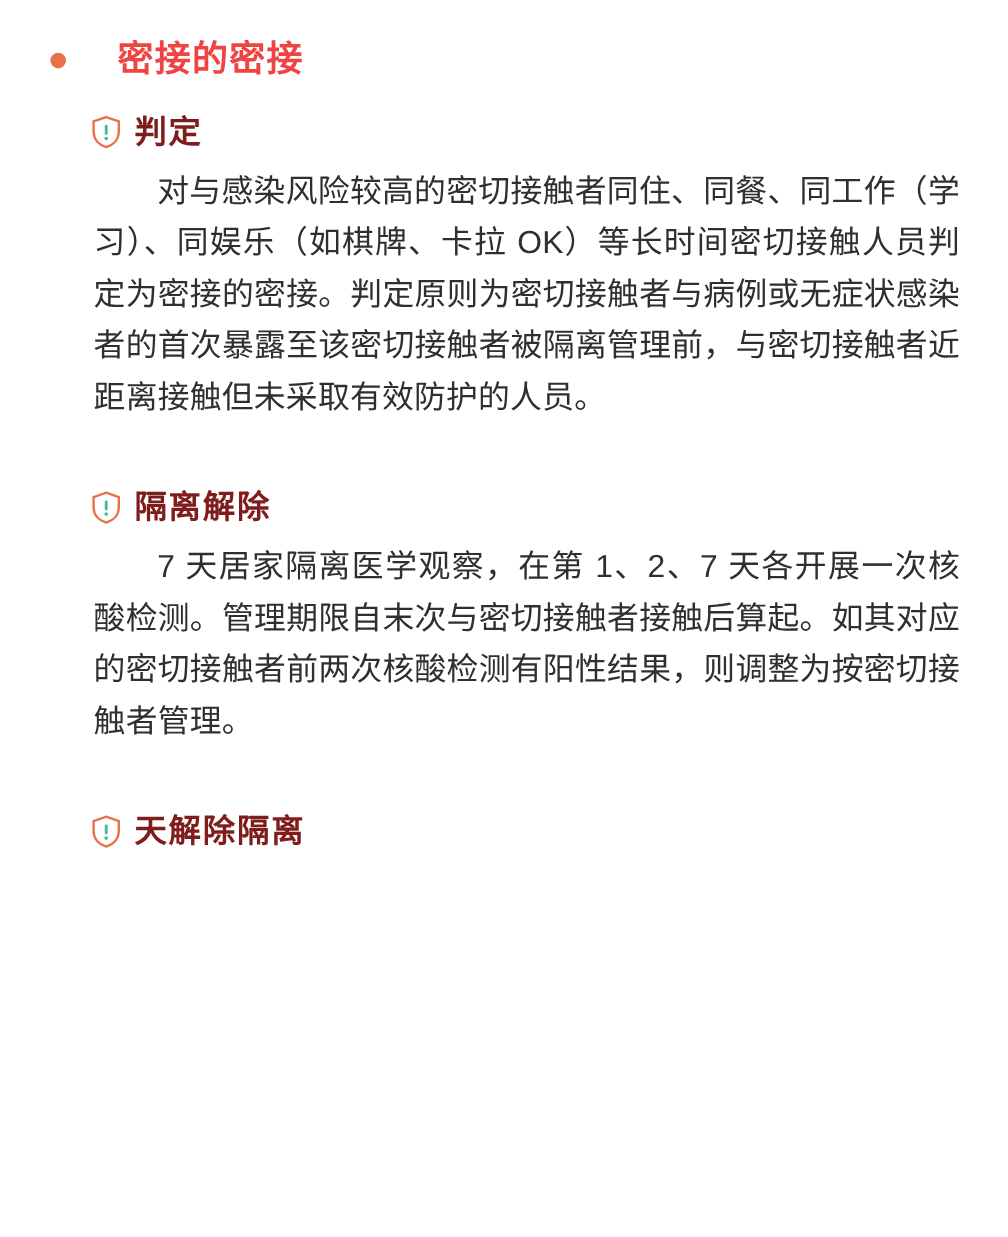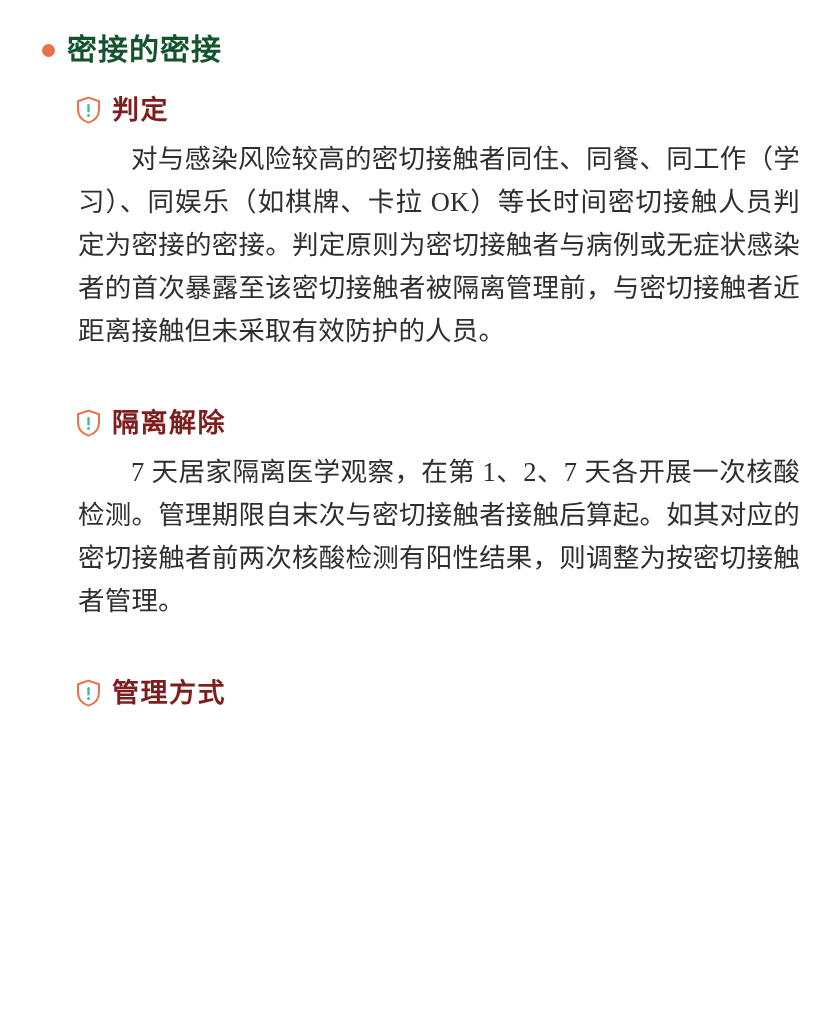--- a/index.html
+++ b/index.html
@@ -32,22 +32,23 @@
     height: 13px;
     border-radius: 50%;
     background: #e8714a;
     flex: 0 0 auto;
     display: block;
   }
   .main-heading-text {
     font-size: 30px;
     font-weight: 700;
     letter-spacing: 1px;
-    color: #14532d;
+    color: #ef4444;
     line-height: 1.2;
+    margin-left: 31px;
   }
 
   
   .section {
     margin: 0 0 6px 0;
   }
   .section-heading {
     display: flex;
     align-items: center;
     gap: 11px;
@@ -68,21 +69,20 @@
   }
   .section-body {
     font-size: 26.5px;
     line-height: 1.62;
     color: #2f2f2f;
     margin: 0 6px 0 44px;
     text-align: justify;
     text-justify: inter-ideograph;
     letter-spacing: 0.2px;
     text-indent: 2em;
-    font-family: Liberation Serif, serif;
   }
   .spacer-lg { height: 22px; }
 </style>
 </head>
 <body>
 
 <div class="page">
 
   <div class="main-heading">
     <span class="bullet-dot"></span>
@@ -123,17 +123,17 @@
 
   <div class="section">
     <div class="section-heading">
       <span class="shield-icon">
         <svg width="25" height="28" viewBox="0 0 25 28" xmlns="http://www.w3.org/2000/svg">
           <path d="M12.5 1.6 L23 5.2 V13.6 C23 20.2 18.6 24.8 12.5 26.6 C6.4 24.8 2 20.2 2 13.6 V5.2 Z" fill="none" stroke="#e8714a" stroke-width="2"></path>
           <rect x="11.3" y="8" width="2.4" height="8.4" rx="1.2" fill="#3dbca0"></rect>
           <circle cx="12.5" cy="19.4" r="1.5" fill="#3dbca0"></circle>
         </svg>
       </span>
-      <span class="section-heading-text">管理方式</span>
+      <span class="section-heading-text">天解除隔离</span>
     </div>
   </div>
 
 </div>
 
 </body></html>

